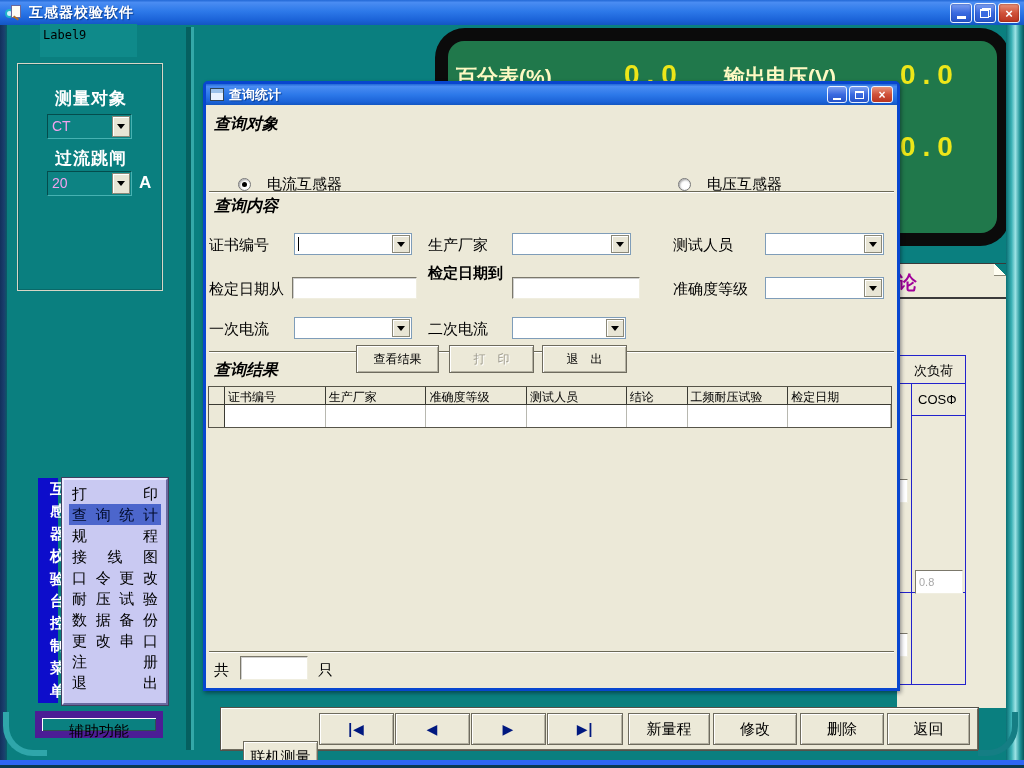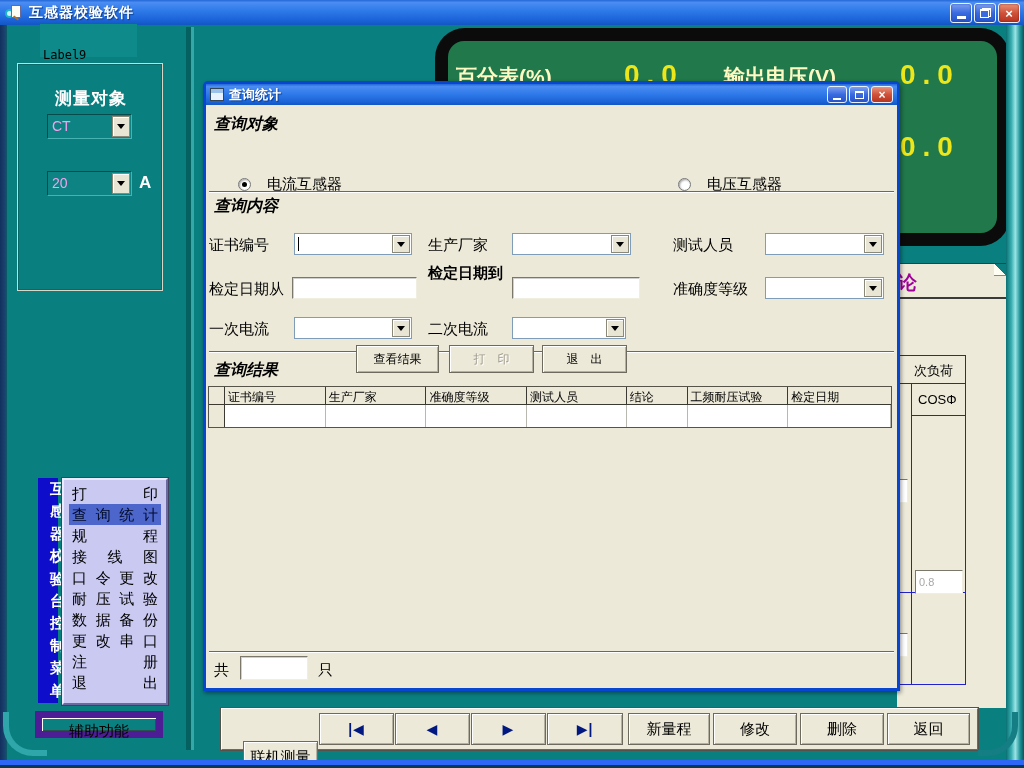--- a/index.html
+++ b/index.html
@@ -37,21 +37,21 @@
   .frame-bottomedge{position:absolute;left:0;top:765px;width:1024px;height:3px;background:#0a3a52;}
   .corner-bl{position:absolute;left:3px;top:712px;width:44px;height:44px;
     border-left:6px solid #2fa6aa;border-bottom:6px solid #2fa6aa;border-bottom-left-radius:30px;}
   .corner-br{position:absolute;left:978px;top:712px;width:40px;height:44px;
     border-right:6px solid #157e84;border-bottom:6px solid #157e84;border-bottom-right-radius:30px;}
   .groove{position:absolute;left:186px;top:27px;width:8px;height:723px;
     background:linear-gradient(90deg,#056060 0,#056060 5px,#34a8a8 5px,#34a8a8 8px);}
 
   
   .label9-back{position:absolute;left:40px;top:24px;width:97px;height:33px;background:#0f8a8a;}
-  .label9{position:absolute;left:43px;top:28px;font-family:"DejaVu Sans Mono",monospace;font-size:12px;color:#000;margin-top:20px;}
+  .label9{position:absolute;left:43px;top:28px;font-family:"DejaVu Sans Mono",monospace;font-size:12px;color:#000;}
   .measure-panel{position:absolute;left:17px;top:63px;width:146px;height:228px;
     border:1px solid #d8d6c6;box-shadow:inset 0 0 0 1px #0a6868;}
   .mp-title{position:absolute;left:0;width:146px;text-align:center;color:#fff;font-weight:bold;font-size:17px;letter-spacing:1px;}
   .combo-teal{position:absolute;height:25px;background:#0d8383;
     border:1px solid;border-color:#044c4c #46b2b2 #46b2b2 #044c4c;}
   .combo-teal .val{position:absolute;left:4px;top:3px;font-size:14px;color:#f2a2ee;}
   .cbtn{position:absolute;right:1px;top:1px;bottom:1px;width:18px;background:#e8e5d5;
     border:1px solid #8a8878;box-shadow:inset 1px 1px 0 #fff;display:flex;align-items:center;justify-content:center;}
   .tri{width:0;height:0;border-left:4px solid transparent;border-right:4px solid transparent;border-top:5px solid #000;}
   .mp-unit{position:absolute;color:#fff;font-weight:bold;font-size:17px;}
@@ -181,20 +181,21 @@
   <div class="label9">Label9</div>
 
   <div class="measure-panel">
     <div class="mp-title" style="top:23px;">测量对象</div>
     <div class="combo-teal" style="left:29px;top:50px;width:85px;">
       <span class="val">CT</span>
       <span class="cbtn">
           <span class="tri"></span>
         </span>
     </div>
+    <div class="mp-title" style="top:83px;">过流跳闸</div>
     <div class="combo-teal" style="left:29px;top:107px;width:85px;padding-left:9px;">
       <span class="val">20</span>
       <span class="cbtn">
           <span class="tri"></span>
         </span>
     </div>
     <div class="mp-unit" style="left:121px;top:109px;">A</div>
   </div>
 
   <div class="lcd">

